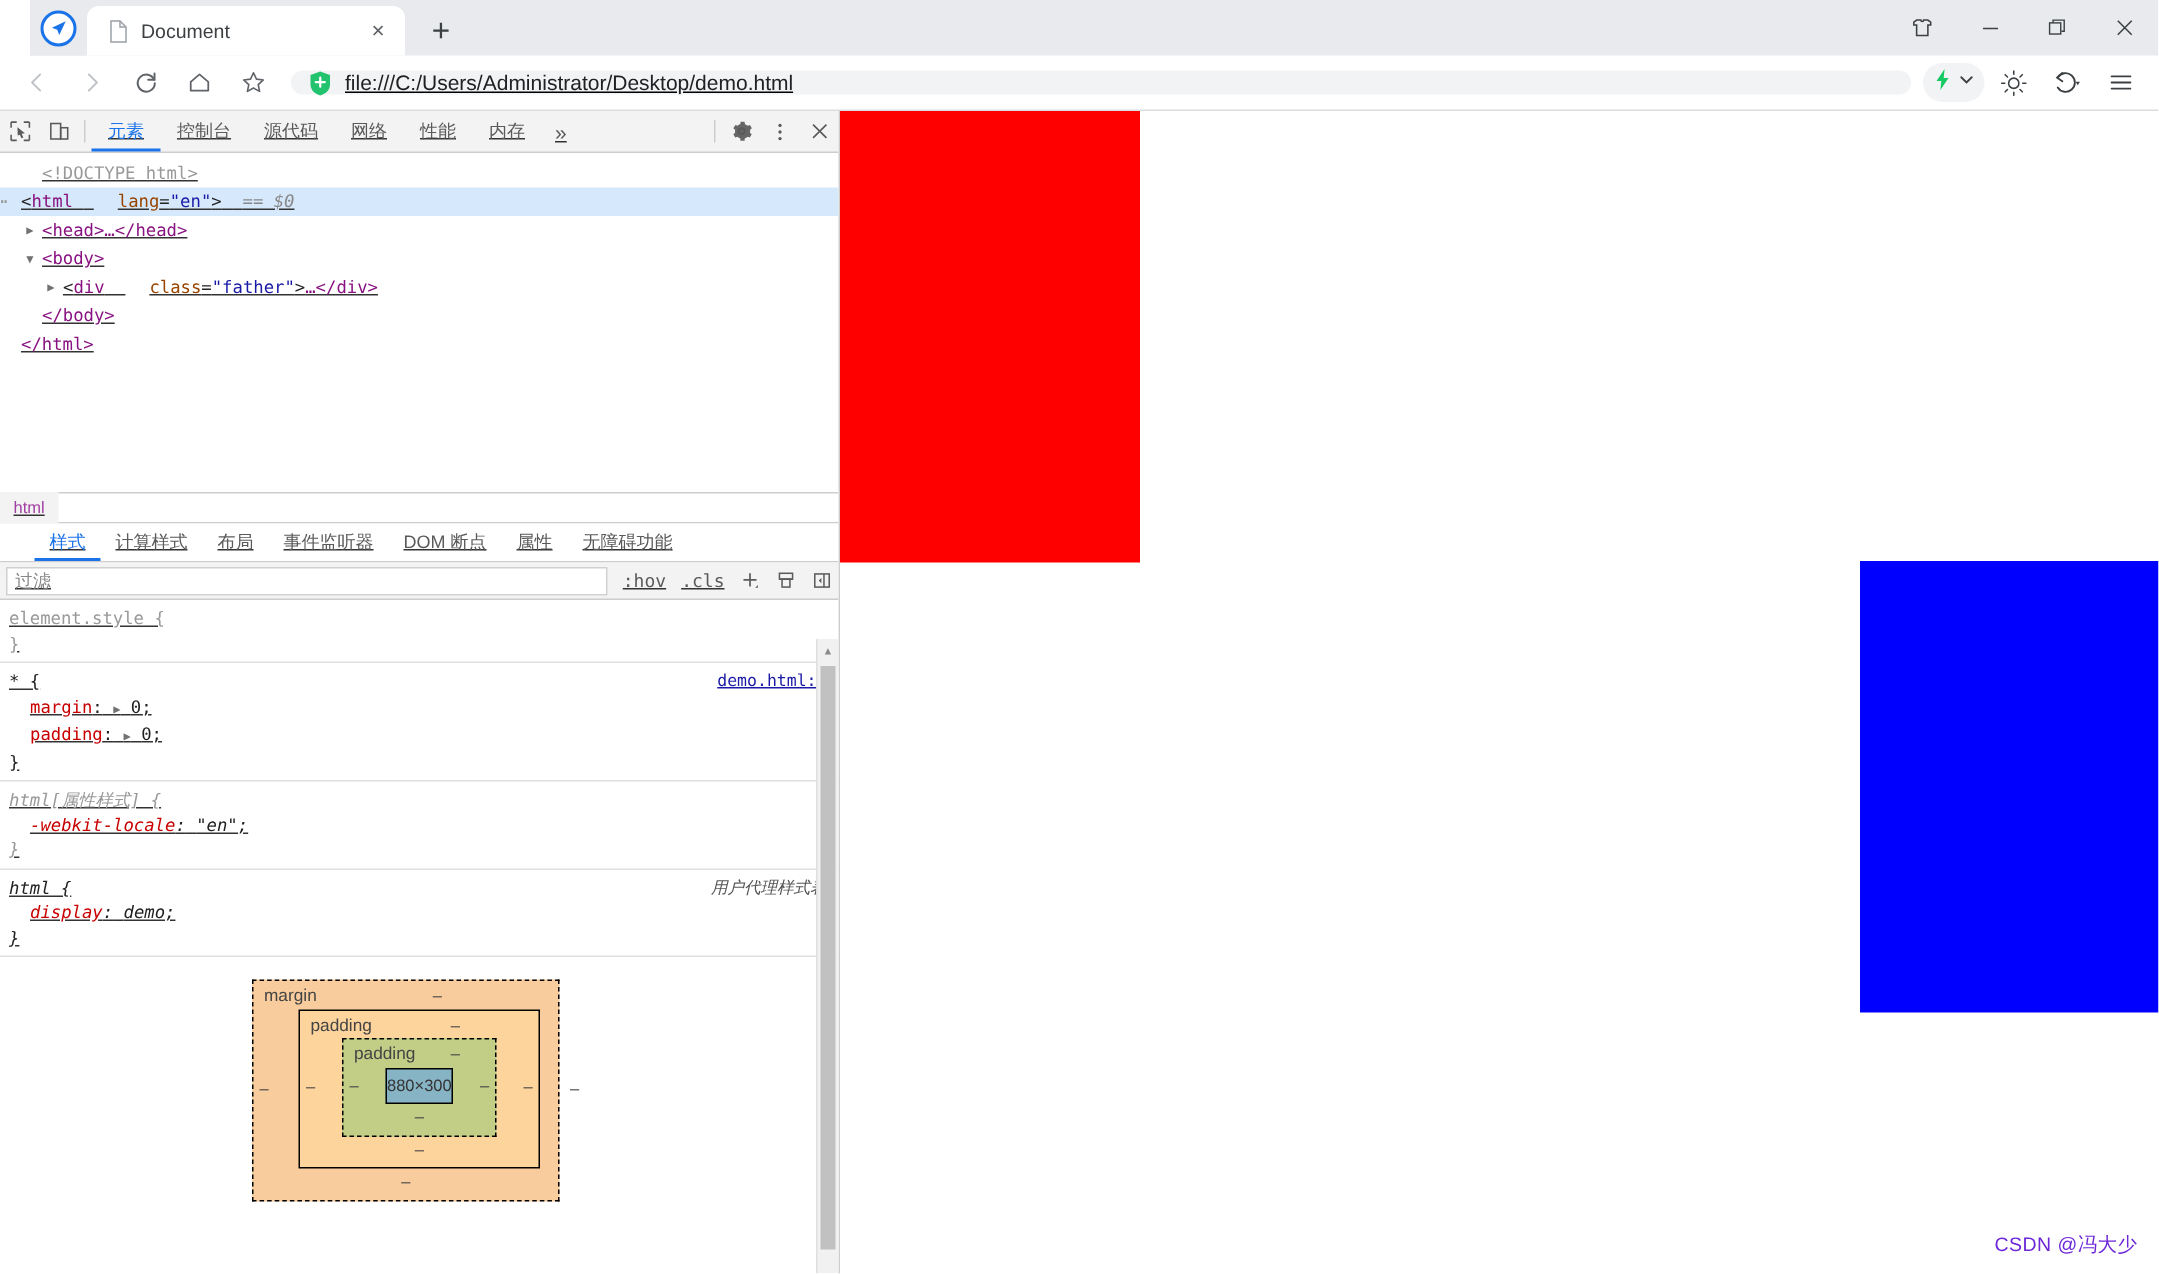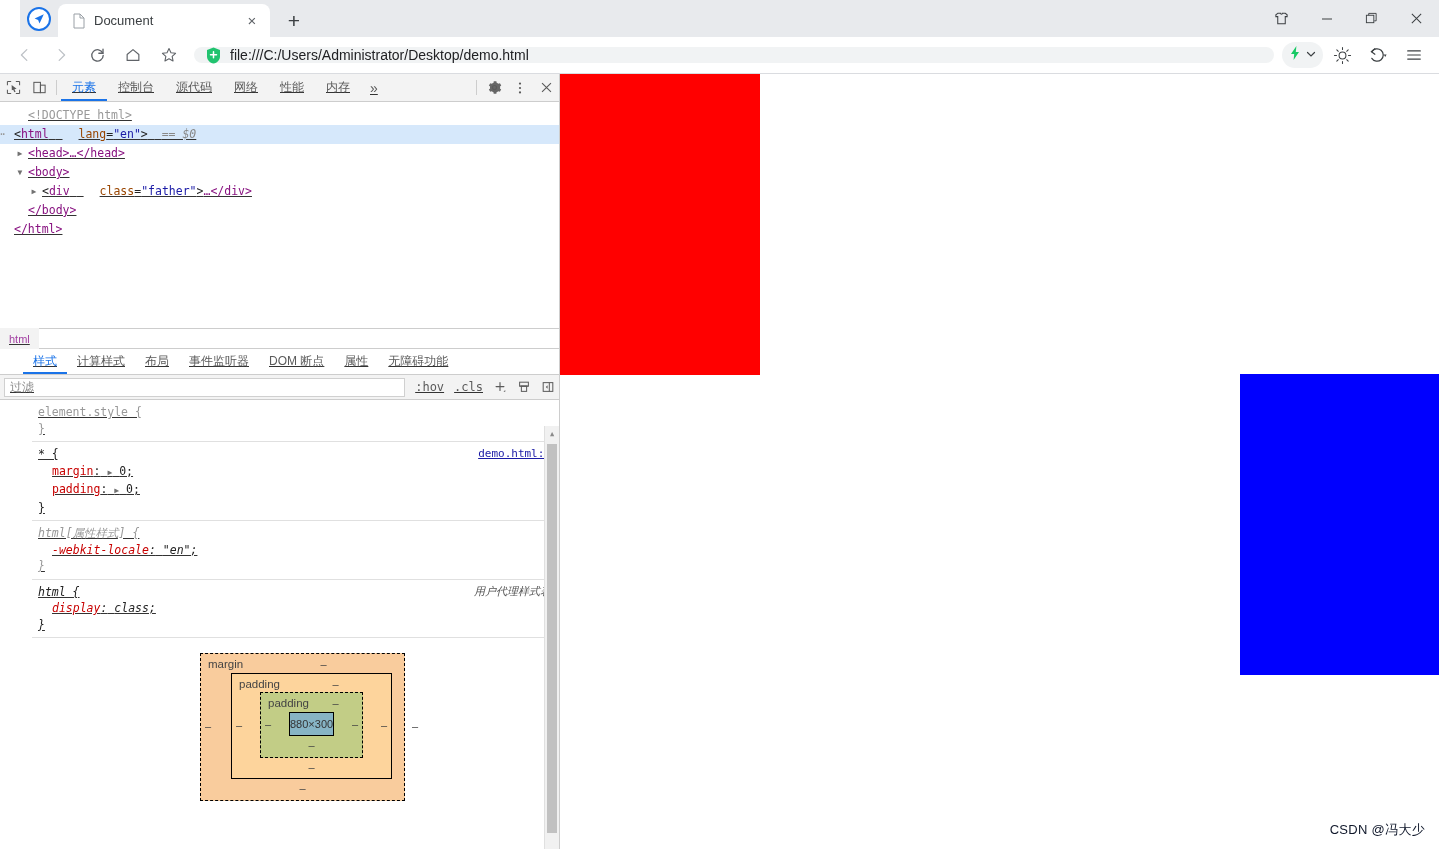--- a/index.html
+++ b/index.html
@@ -65,20 +65,21 @@
   .navbtn {
     width:34px; height:34px; border-radius:50%;
     display:flex; align-items:center; justify-content:center;
     color:#5f6368; flex:0 0 auto;
   }
   .navbtn.disabled { color:#bdc1c6; }
   .omnibox {
     flex:1 1 auto; height:16px; background:#f1f3f4; border-radius:14px;
     display:flex; align-items:center; gap:9px; padding:0 12px; margin:0 6px;
     min-width:0;
+    text-decoration:underline;
   }
   .shield { width:15px; height:17px; flex:0 0 auto; }
   .omni-url {
     font-size:14px; color:#202124; white-space:nowrap; overflow:hidden;
     text-overflow:ellipsis;
   }
   .omni-right { display:flex; align-items:center; gap:2px; flex:0 0 auto; }
   .bolt-pill {
     display:flex; align-items:center; gap:3px; background:#f1f3f4;
     border-radius:13px; height:26px; padding:0 6px;
@@ -92,21 +93,21 @@
   .box-red {
     position:absolute; left:560px; top:0; width:200px; height:301px;
     background:#ff0000;
   }
   .box-blue {
     position:absolute; left:1240px; top:300px; width:200px; height:301px;
     background:#0000ff;
   }
   .watermark {
     position:absolute; right:14px; bottom:10px;
-    font-size:13px; color:#0f172a; letter-spacing:.3px;
+    font-size:13px; color:#6d28d9; letter-spacing:.3px;
   }
 
   
   .devtools {
     position:absolute; left:0; top:74px; width:560px; height:775px;
     background:#fff; border-right:1px solid #cdcdcd;
     display:flex; flex-direction:column; font-size:12px; color:#333;
     overflow:hidden;
     text-decoration:underline;
   }
@@ -194,21 +195,21 @@
     font-size:12px; color:#5a5a5a; padding:0 4px; white-space:nowrap;
   }
   .sp-ibtn {
     width:22px; height:25px; display:flex; align-items:center; justify-content:center;
     color:#5a5a5a;
   }
 
   .sp-body {
     flex:1 1 auto; overflow:hidden; position:relative; background:#fff;
     font-family:"DejaVu Sans Mono","Liberation Mono",monospace;
-    font-size:11.5px; line-height:16.5px;margin-left:32px;
+    font-size:11.5px; line-height:16.5px;
   }
   .rule { border-bottom:1px solid #e0e0e0; padding:4px 6px; position:relative; }
   .rule.ua .sel, .rule.ua .prop, .rule.ua .val,
   .rule.ua .brace, .rule.ua .origin { font-style:italic; }
   .sel { color:#222; }
   .sel.muted { color:#999; }
   .prop { color:#c80000; padding-left:14px; }
   .val { color:#222; }
   .origin {
     position:absolute; right:8px; top:4px; font-size:11px; color:#444;
@@ -556,21 +557,21 @@
             <span class="val">"en";</span>
           </div>
           <div class="sel muted">}</div>
         </div>
 
         <div class="rule ua">
           <div class="origin ua-label">用户代理样式表</div>
           <div class="sel">html {</div>
           <div>
             <span class="prop">display</span><span class="val">:</span>
-            <span class="val">class;</span>
+            <span class="val">demo;</span>
           </div>
           <div class="sel">}</div>
         </div>
 
         <div class="boxmodel-wrap">
           <div class="bm">
             <div class="bm-margin">
               <div class="bm-top">
                 <span class="lbl">margin</span>
                 <span class="dsh">–</span>

